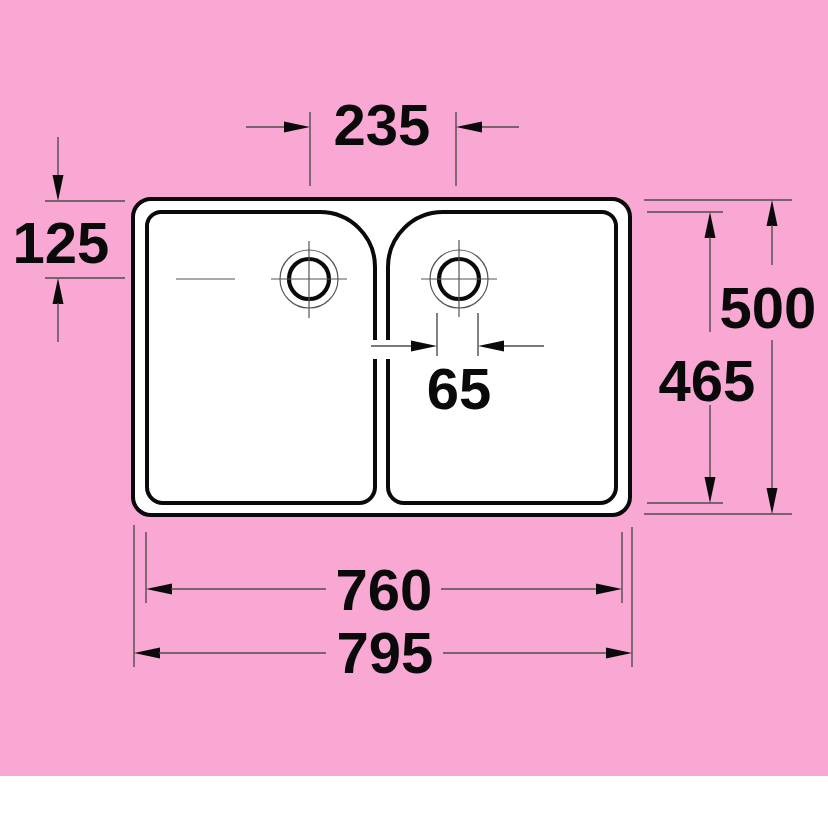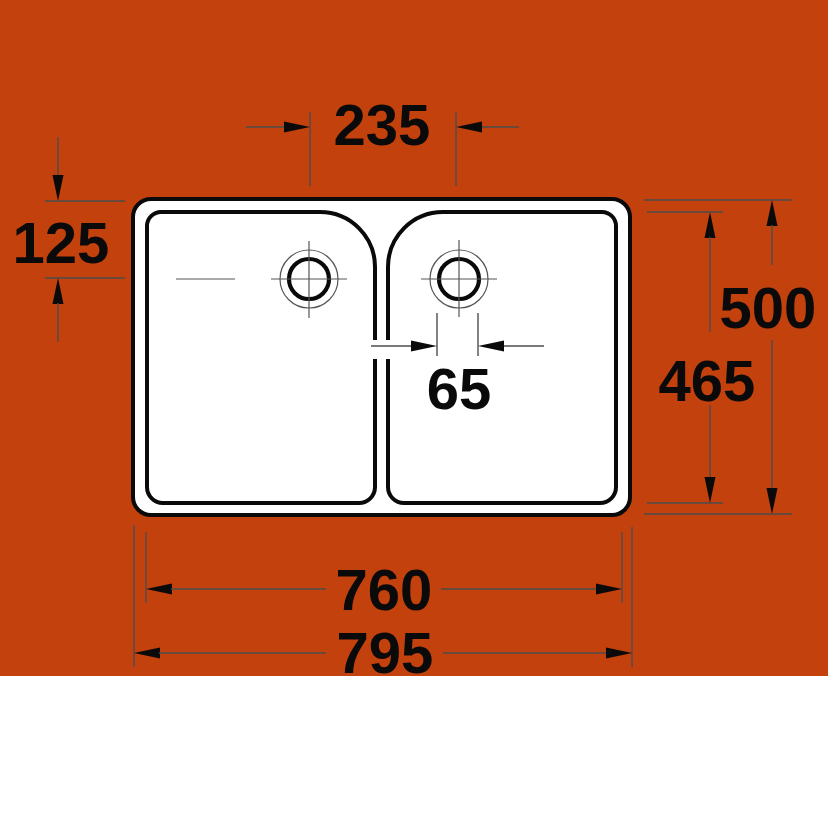--- a/index.html
+++ b/index.html
@@ -3,22 +3,22 @@
 <meta charset="utf-8">
 <style>
   html, body {
     margin: 0;
     padding: 0;
     background: #ffffff;
   }
   .stage {
     position: relative;
     width: 828px;
-    height: 676px;
-    background: #c2410c;
+    height: 776px;
+    background: #f9a8d4;
     overflow: hidden;
     font-family: "Liberation Sans", sans-serif;
   }
   .stage svg {
     position: absolute;
     left: 0;
     top: 0;
     width: 828px;
     height: 828px;
   }

